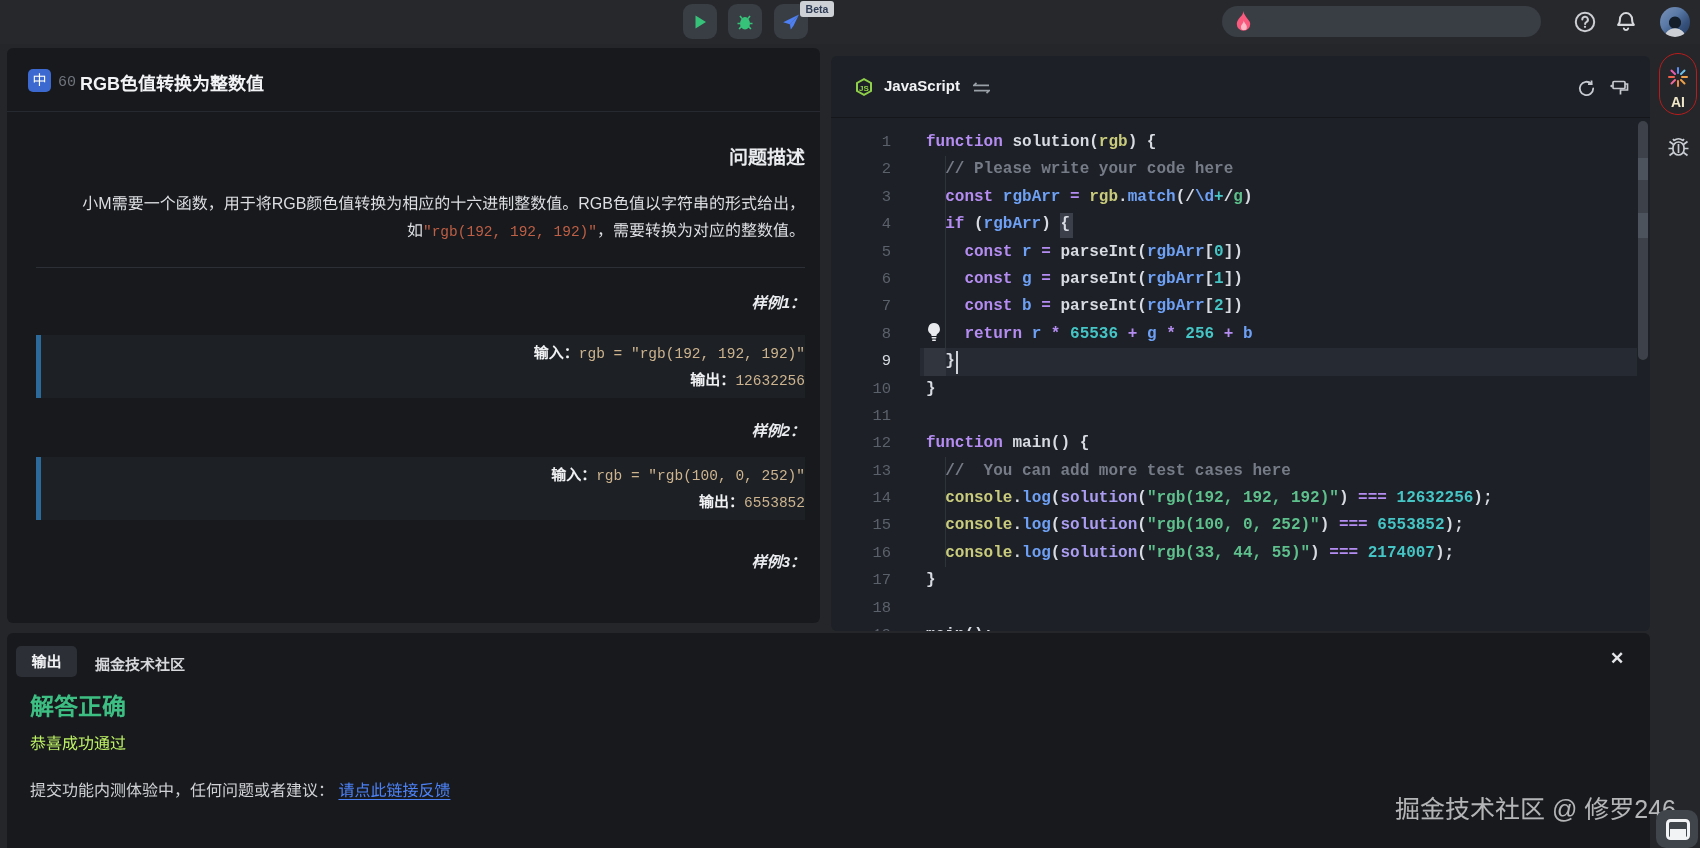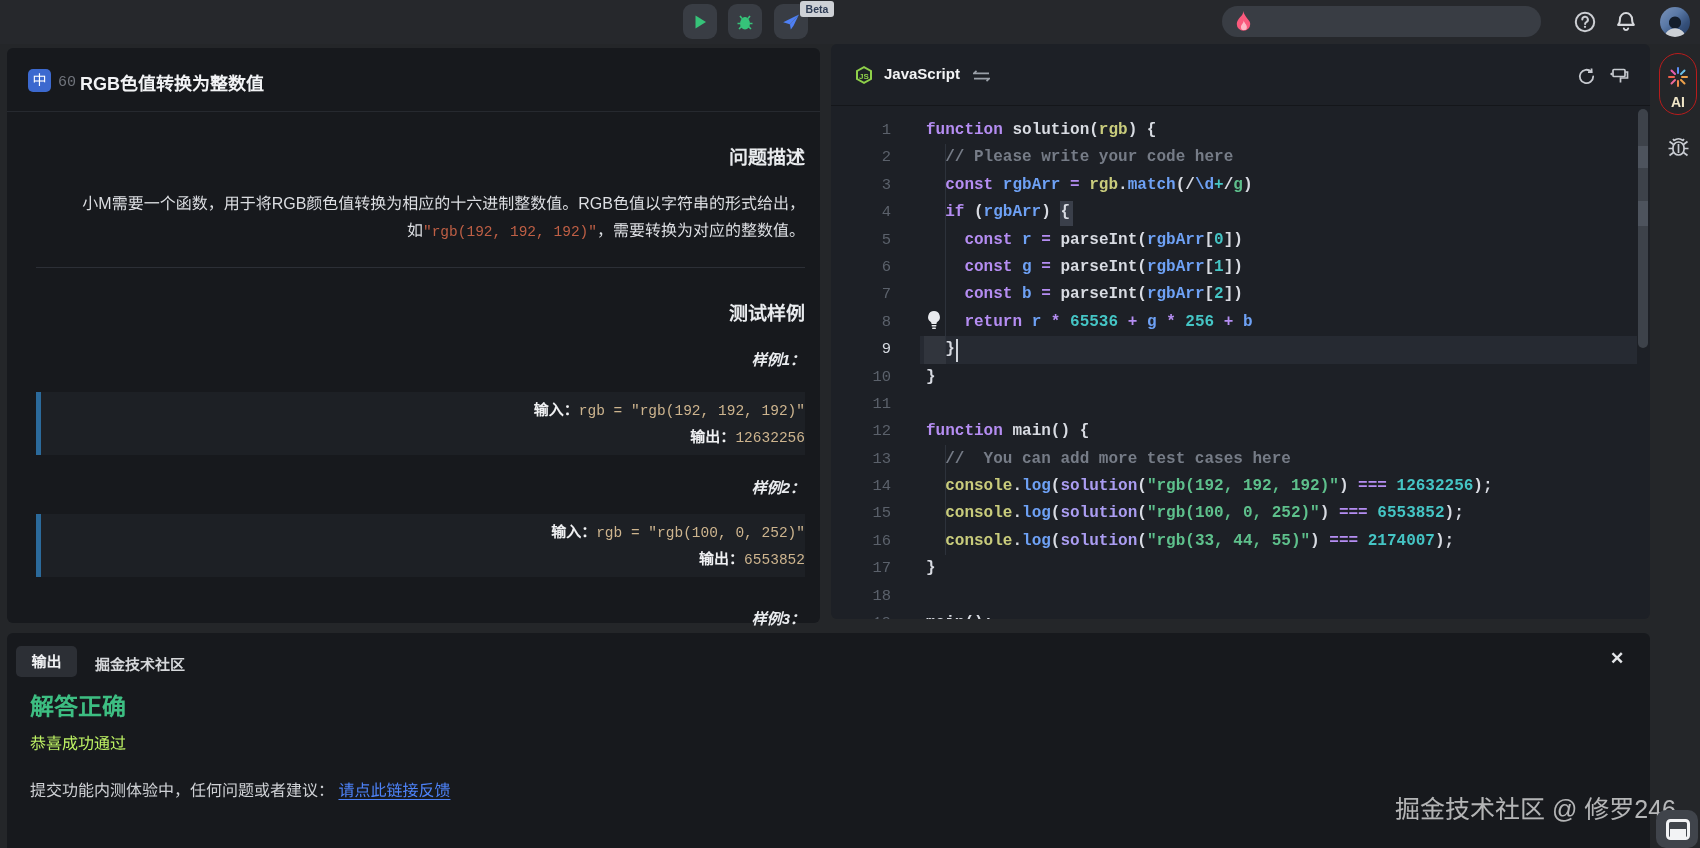--- a/index.html
+++ b/index.html
@@ -21,21 +21,21 @@
 .topicon { position:absolute; top:9px; }
 .avatar { position:absolute; left:1660px; top:7px; width:30px; height:30px; border-radius:50%; overflow:hidden;
   background:
    radial-gradient(circle at 50% 108%, #ccd0d5 0%, #ccd0d5 30%, rgba(0,0,0,0) 32%),
    radial-gradient(circle at 50% 52%, #141e2b 0%, #141e2b 26%, rgba(0,0,0,0) 30%),
    linear-gradient(135deg, #7b94ba 0%, #5a79a6 40%, #35507a 70%, #243a5e 100%); }
 
 
 .panel { position:absolute; background:#17191d; border-radius:6px; }
 #left { left:7px; top:48px; width:813px; height:575px; }
-#editor { left:831px; top:44px; width:819px; height:575px; background:#1d2026; overflow:hidden; }
+#editor { left:831px; top:56px; width:819px; height:575px; background:#1d2026; overflow:hidden; }
 #bottom { left:7px; top:633px; width:1643px; height:215px; border-radius:6px 6px 0 0; }
 
 
 .lp-head { height:64px; border-bottom:1px solid #26292f; position:relative; }
 .diffbadge { position:absolute; left:21px; top:21px; width:23px; height:23px; background:#3c69cf; border-radius:5px; color:#fff; font-size:14px; text-align:center; line-height:23px; }
 .lvl { position:absolute; left:51px; top:26px; color:#70747c; font-size:15px; font-family:"Liberation Mono",monospace; }
 .ptitle { position:absolute; left:73px; top:21px; color:#f2f3f5; font-size:18px; font-weight:bold; }
 .lp-body { padding:0 15px 0 29px;text-align:right; }
 h3.sec { color:#e9ebee; font-size:19px; font-weight:bold; }
 .desc { color:#dcdee2; font-size:16px; line-height:27px; }
@@ -131,21 +131,20 @@
 <div class="panel" id="left">
   <div class="lp-head">
     <div class="diffbadge">中</div>
     <div class="lvl">60</div>
     <div class="ptitle">RGB色值转换为整数值</div>
   </div>
   <div class="lp-body">
     <h3 class="sec" style="margin-top:30px;">问题描述</h3>
     <div class="desc" style="margin-top:21px;">小M需要一个函数，用于将RGB颜色值转换为相应的十六进制整数值。RGB色值以字符串的形式给出，<br>如<span class="ic">"rgb(192, 192, 192)"</span>，需要转换为对应的整数值。</div>
     <div class="hr"></div>
-    <h3 class="sec" style="margin-top:30px;">测试样例</h3>
     <div class="ital" style="margin-top:23px;">样例1：</div>
     <div class="sample" style="margin-top:23px;"><span class="lbl">输入：</span><span class="code">rgb = "rgb(192, 192, 192)"</span><br><span class="lbl">输出：</span><span class="code">12632256</span></div>
     <div class="ital" style="margin-top:21px;">样例2：</div>
     <div class="sample" style="margin-top:17px;"><span class="lbl">输入：</span><span class="code">rgb = "rgb(100, 0, 252)"</span><br><span class="lbl">输出：</span><span class="code">6553852</span></div>
     <div class="ital" style="margin-top:30px;">样例3：</div>
   </div>
 </div>
 
 <div class="panel" id="editor">
   <div class="ed-head">

